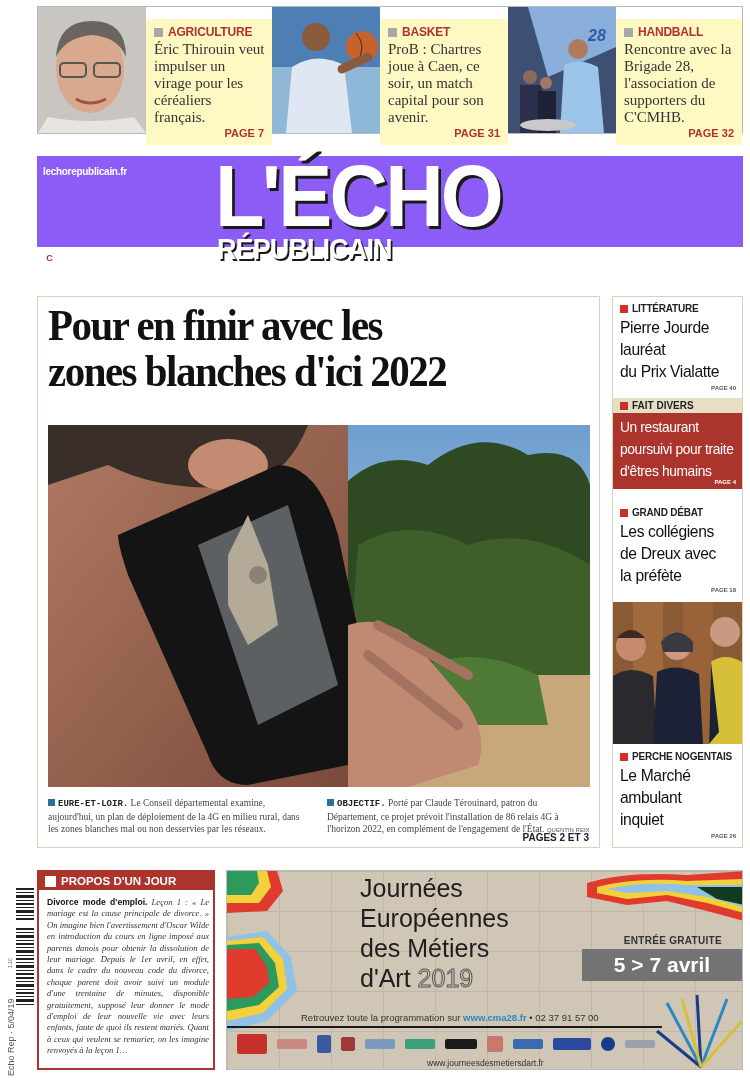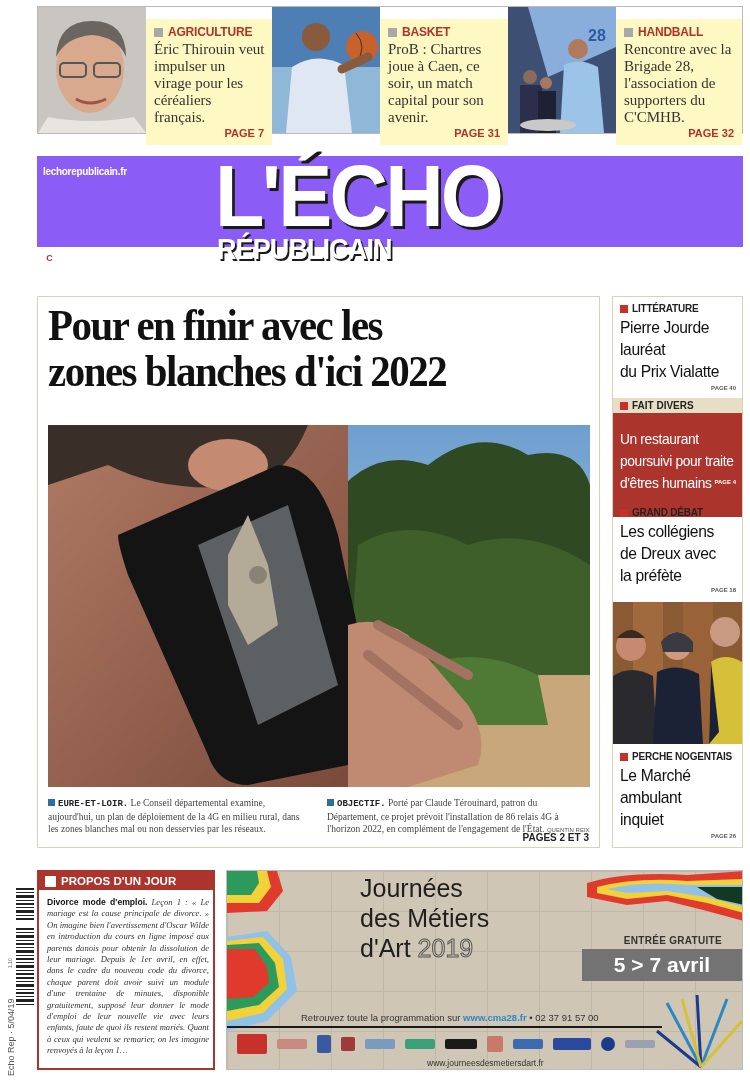--- a/index.html
+++ b/index.html
@@ -2,21 +2,21 @@
 <html><head>
 <meta charset="utf-8">
 <style>
   * { box-sizing: border-box; margin: 0; padding: 0; }
   html, body { width: 750px; height: 1080px; background: #ffffff; overflow: hidden; }
   body { position: relative; font-family: "Liberation Sans", sans-serif; color: #111; }
   .abs { position: absolute; }
 
   
   .teaser-strip { left: 37px; top: 6px; width: 706px; height: 128px; border: 1px solid #b9b9b9; background:#fff; }
-  .teaser-photo { position: absolute; top: 0; height: 155px; overflow: hidden; }
+  .teaser-photo { position: absolute; top: 0; height: 155px; overflow: hidden; font-style: italic; }
   .teaser-text { position: absolute; top: 12px; height: 126px; padding: 6px 6px 0 8px; background:#fef9c3; }
   .teaser-kicker { font-family: "Liberation Sans", sans-serif; font-weight: 700; font-size: 12px; color: #b3312b; letter-spacing: -0.2px; display:flex; align-items:center; gap:5px; }
   .sq-grey { display:inline-block; width:9px; height:9px; background:#a8a8a8; }
   .teaser-body { font-family: "Liberation Serif", serif; font-size: 15px; line-height: 17px; color: #333; margin-top: 2px; }
   .teaser-page { position: absolute; right: 8px; bottom: 6px; font-weight: 700; font-size: 11px; color: #b3312b; }
 
   
   .masthead { left: 37px; top: 156px; width: 706px; height: 91px; background: #8b5cf6; }
   .site-url { left: 6px; top: 10px; color:#fff; font-weight:700; font-size: 10px; letter-spacing:-0.3px; }
   .brand { left: 178px; top: 0px; color:#fff; font-family:"Liberation Sans", sans-serif; font-weight:700; font-size: 88px; line-height: 80px; letter-spacing: -3px; text-shadow: 3px 3px 0 #1a1a1a; transform: scaleX(0.92); transform-origin:left top; }
@@ -209,21 +209,21 @@
       <div>lauréat</div>
       <div>du Prix Vialatte</div>
     </div>
     <div class="side-page" style="top:88px;">PAGE 40</div>
   </div>
 
   <div class="fait-divers-band">
       <span class="sq-red"></span>
       <span>FAIT DIVERS</span>
     </div>
-  <div class="side-item red" style="top:116px;height:104px;padding-top:12px;">
+  <div class="side-item red" style="top:116px;height:76px;padding-top:0;">
     <div class="side-title">
       <div>Un restaurant</div>
       <div>poursuivi pour traite</div>
       <div>d'êtres humains</div>
     </div>
     <div class="side-page" style="top:66px;">PAGE 4</div>
   </div>
 
   <div class="side-item" style="top:204px;height:100px;">
     <div class="side-kicker">
@@ -333,20 +333,21 @@
       <line x1="474" y1="196" x2="440" y2="132" stroke="#2c88c4"></line>
       <line x1="474" y1="196" x2="470" y2="124" stroke="#1a3a8a"></line>
       <line x1="474" y1="196" x2="500" y2="128" stroke="#2c88c4"></line>
       <line x1="474" y1="196" x2="515" y2="150" stroke="#d6c03a"></line>
       <line x1="474" y1="196" x2="430" y2="160" stroke="#1a3a8a"></line>
       <line x1="474" y1="196" x2="455" y2="128" stroke="#d6c03a"></line>
     </g>
   </svg>
   <div class="ad-title">
     <div>Journées</div>
+    <div>Européennes</div>
     <div>des Métiers</div>
     <div><span>d'Art</span> <span class="year">2019</span></div>
   </div>
   <div class="ad-entree">ENTRÉE GRATUITE</div>
   <div class="ad-dates">5 &gt; 7 avril</div>
   <div class="ad-info"><span>Retrouvez toute la programmation sur </span><span class="url">www.cma28.fr</span><span> • 02 37 91 57 00</span></div>
   <div class="ad-bar"></div>
   <div class="ad-logos">
     <div class="ad-logo" style="width:30px;height:20px;background:#c8302a;"></div>
     <div class="ad-logo" style="width:30px;height:10px;background:#c88a80;"></div>

